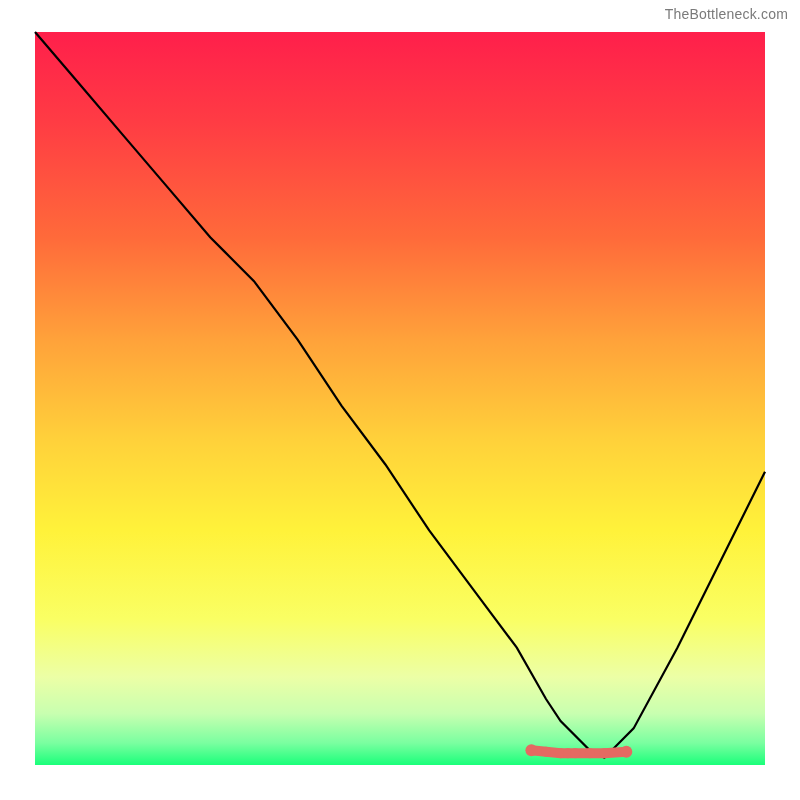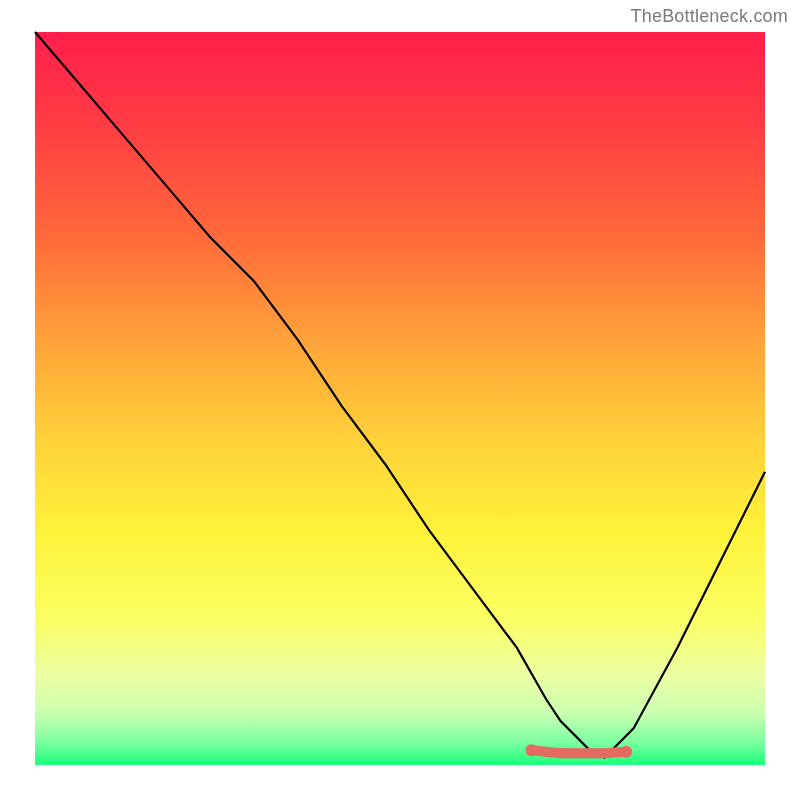--- a/index.html
+++ b/index.html
@@ -16,21 +16,21 @@
     width: 800px;
     height: 800px;
   }
   svg {
     display: block;
   }
   .watermark {
     position: absolute;
     top: 6px;
     right: 12px;
-    font-size: 18px;
+    font-size: 14px;
     color: #7a7a7a;
     font-weight: 500;
     letter-spacing: 0.2px;
   }
 </style>
 </head>
 <body>
 
 <div class="canvas-wrap">
   <div class="watermark">TheBottleneck.com</div>

